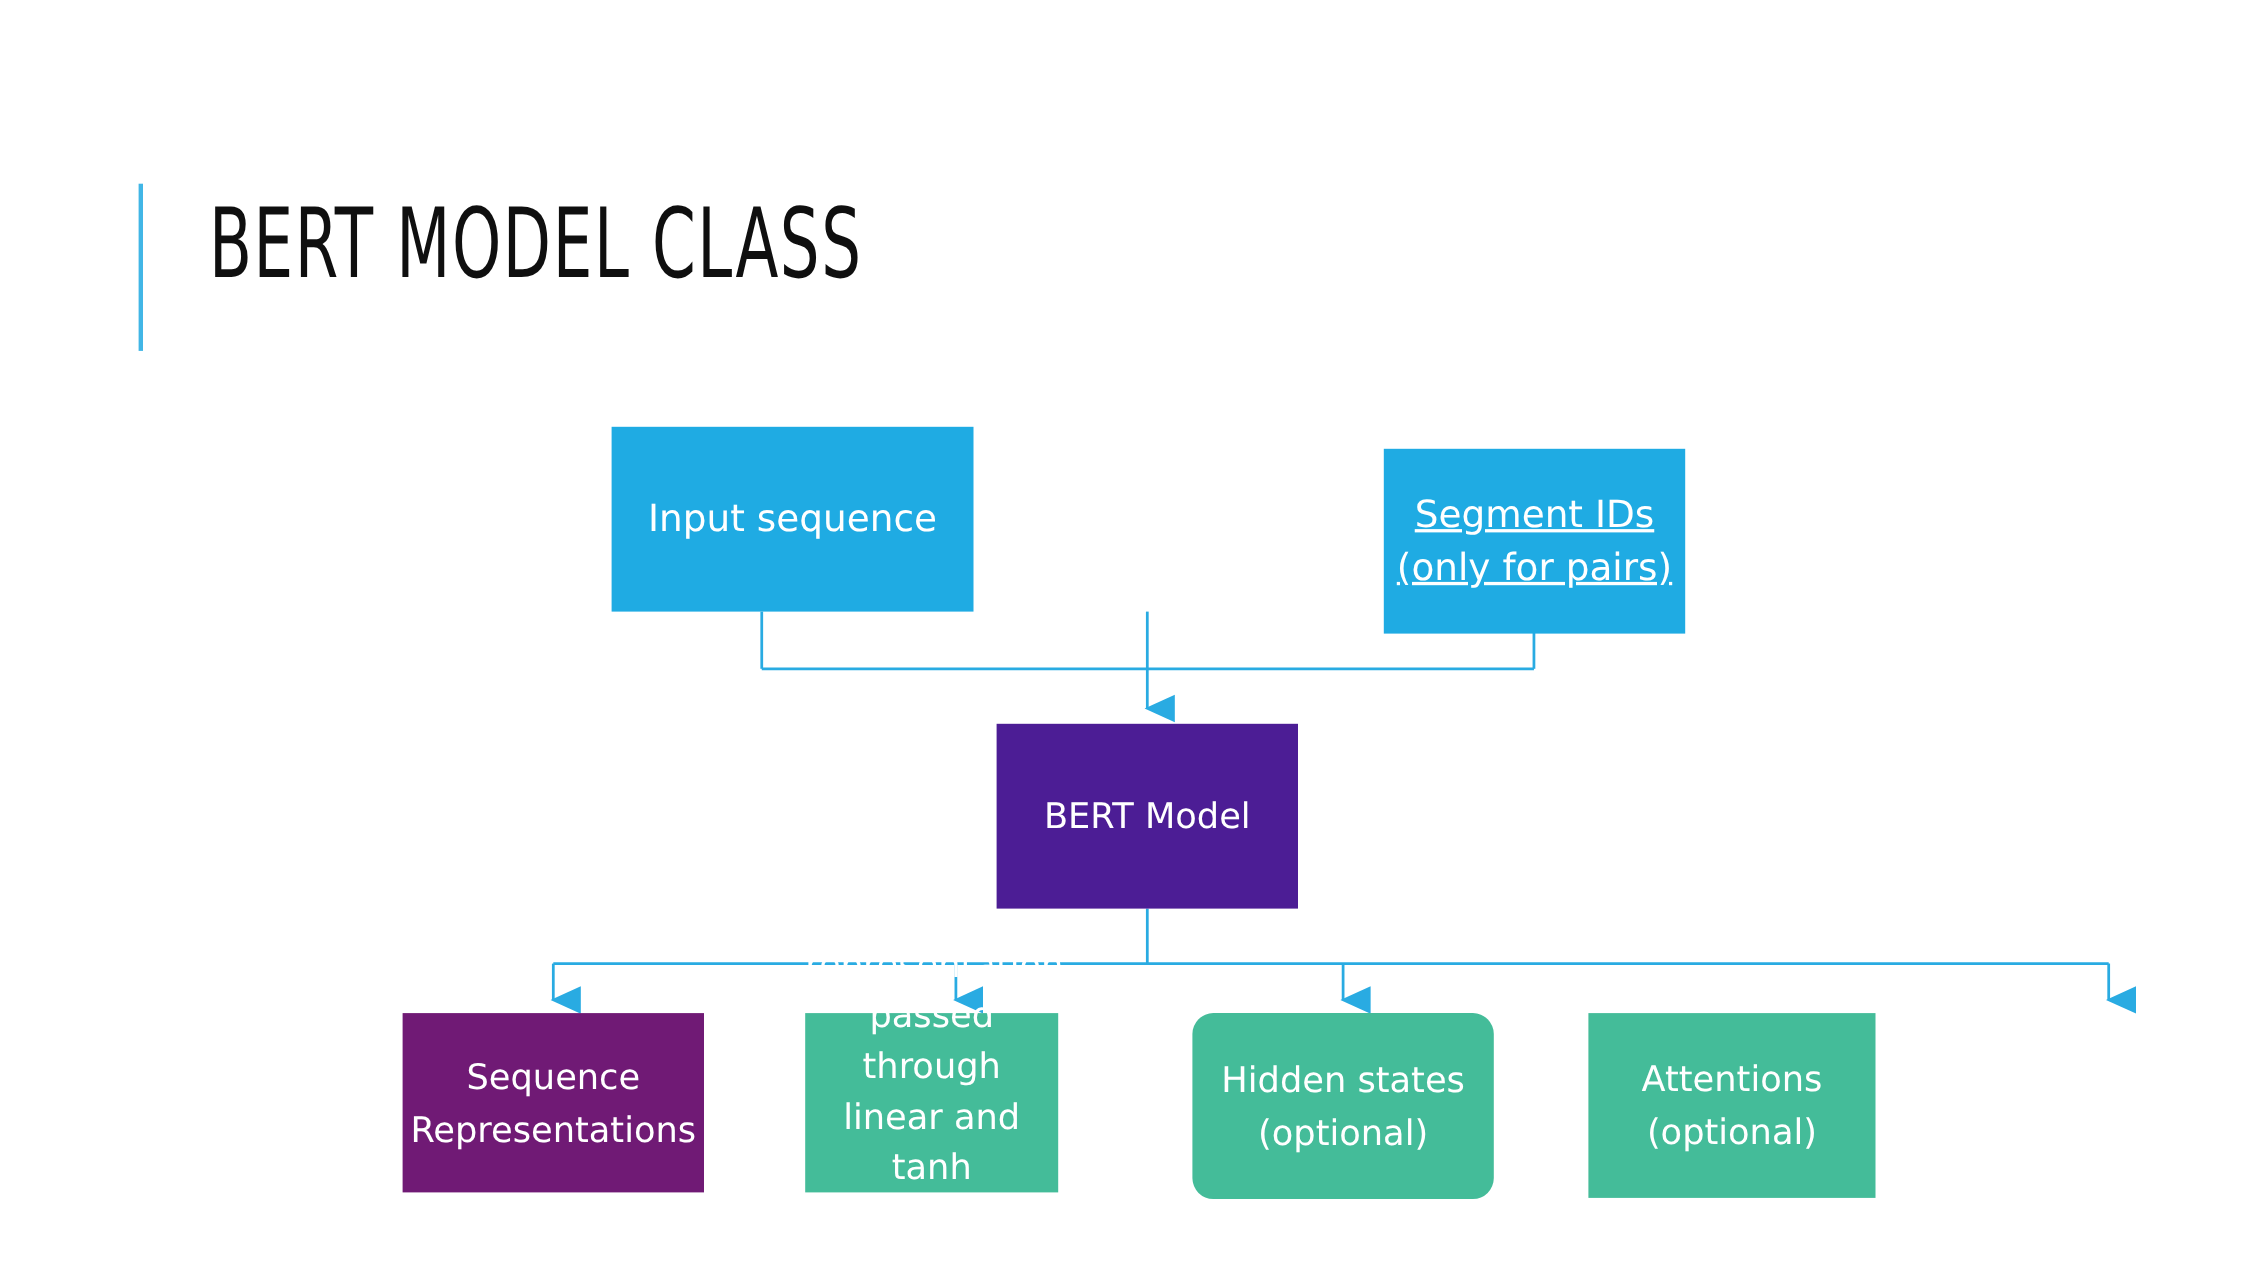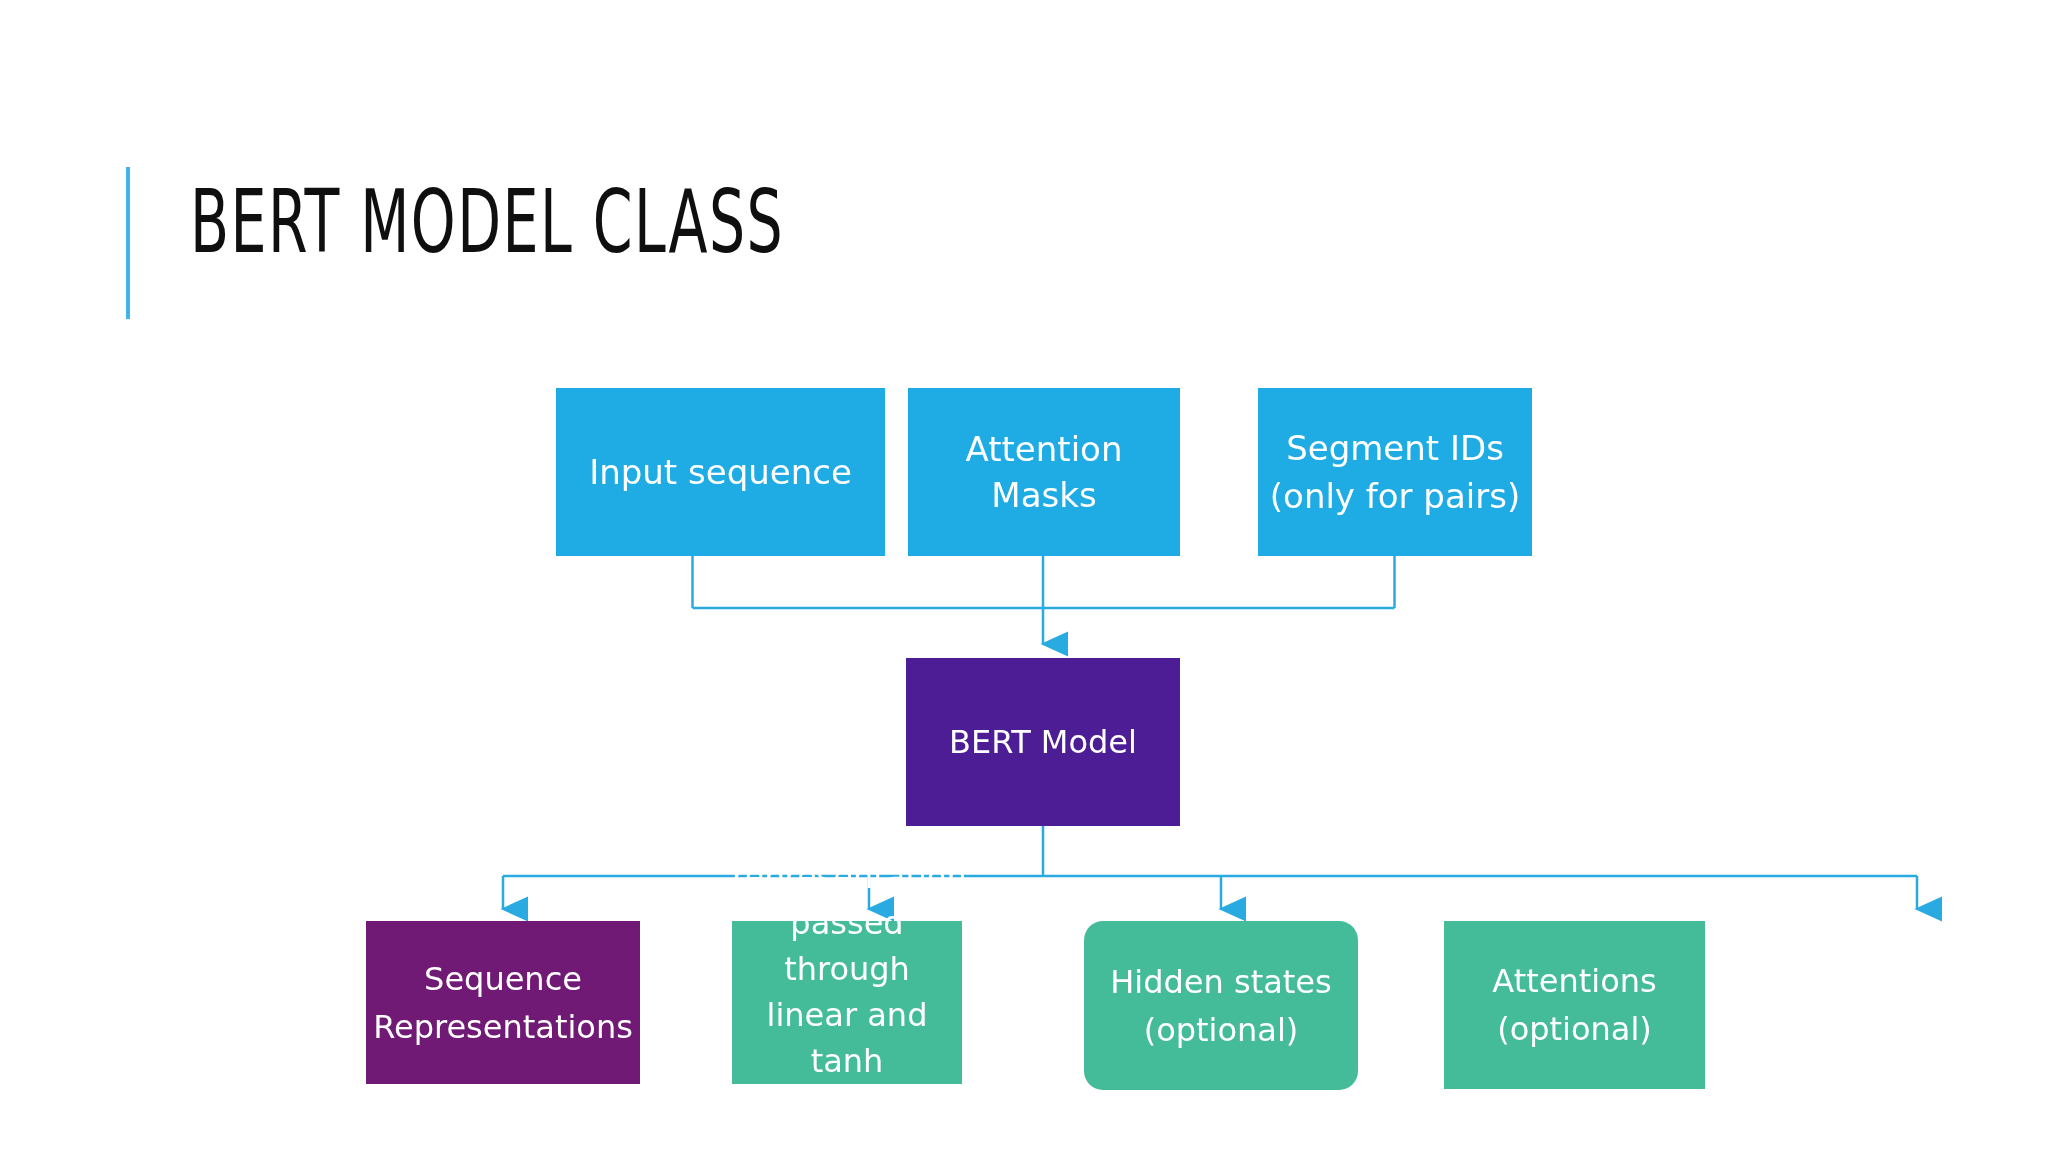--- a/index.html
+++ b/index.html
@@ -42,21 +42,21 @@
   }
   .node .label{display:block;width:100%;}
 
   .node.blue{background:#1FABE3;}
   .node.green{background:#3E8A54;}
   .node.teal{background:#44BC99;}
 
   
   #box-input-sequence{left:556px;top:362px;width:329px;height:168px;font-size:34px;line-height:46px;}
   #box-attention-masks{left:908px;top:362px;width:272px;height:168px;font-size:34px;line-height:46px;}
-  #box-segment-ids{left:1258px;top:362px;width:274px;height:168px;font-size:34px;line-height:48px;}
+  #box-segment-ids{left:1258px;top:382px;width:274px;height:168px;font-size:34px;line-height:48px;text-decoration:underline;}
 
   
   #box-bert-model{left:906px;top:632px;width:274px;height:168px;font-size:32px;line-height:44px;}
 
   
   #box-sequence-representations{left:366px;top:895px;width:274px;height:163px;font-size:32px;line-height:48px;}
   #box-cls-representation{left:732px;top:895px;width:230px;height:163px;font-size:32px;line-height:46px;align-items:flex-end;padding-top:14px;}
   #box-hidden-states{left:1084px;top:895px;width:274px;height:169px;font-size:32px;line-height:48px;}
   #box-attentions{left:1444px;top:895px;width:261px;height:168px;font-size:32px;line-height:48px;}
 
@@ -98,23 +98,20 @@
       <path d="M 869 850 L 869 883" marker-end="url(#arrow)"></path>
       <path d="M 1221 850 L 1221 883" marker-end="url(#arrow)"></path>
       <path d="M 1917 850 L 1917 883" marker-end="url(#arrow)"></path>
     </g>
   </svg>
 
   <div class="node blue" id="box-input-sequence" style="background: rgb(31, 171, 227);">
     <span class="label">Input sequence</span>
   </div>
 
-  <div class="node blue" id="box-attention-masks" style="background: rgb(31, 171, 227);">
-    <span class="label">Attention Masks</span>
-  </div>
 
   <div class="node blue" id="box-segment-ids" style="background: rgb(31, 171, 227);">
     <span class="label">Segment IDs<br>(only for pairs)</span>
   </div>
 
   <div class="node green" id="box-bert-model" style="background: #4c1d95;">
     <span class="label">BERT Model</span>
   </div>
 
   <div class="node teal" id="box-sequence-representations" style="background: #701a75;">

